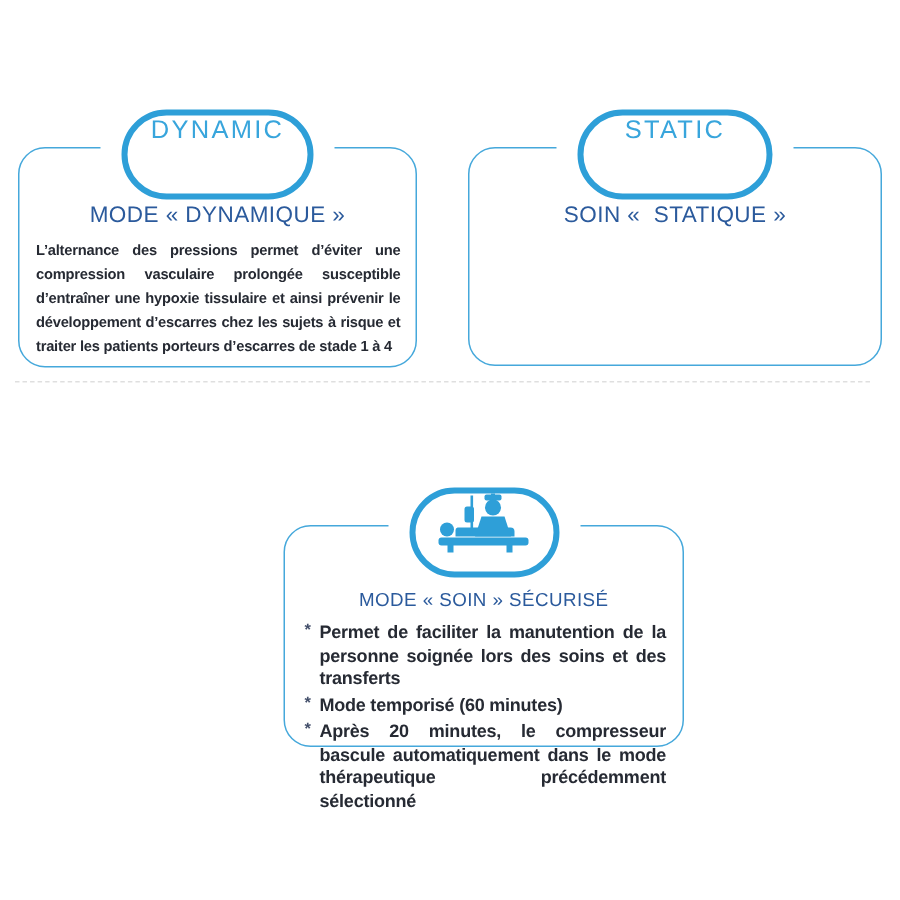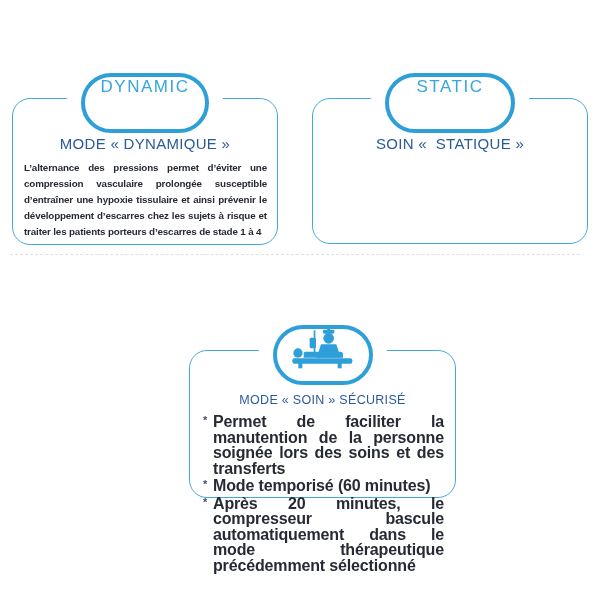--- a/index.html
+++ b/index.html
@@ -50,21 +50,21 @@
     font-size:9.8px;line-height:16px;letter-spacing:-0.15px;font-weight:bold;
   }
   .bullets{margin:5px 11px 0 13px;}
   .bullet-row{display:flex;margin-bottom:2px;}
   .bullet-marker{
     flex:0 0 10px;color:var(--marker);font-size:11px;line-height:13px;
     font-weight:bold;
   }
   .bullet-text{
     flex:1;margin:0;text-align:justify;color:var(--body);
-    font-size:16px;line-height:15.5px;letter-spacing:-0.15px;font-weight:bold;
+    font-size:12px;line-height:15.5px;letter-spacing:-0.15px;font-weight:bold;
   }
   .picto{display:block;}
 </style>
 </head>
 <body>
 
 <div class="divider"></div>
 
 <section class="card card-dynamic">
   <div class="badge-wrap">

